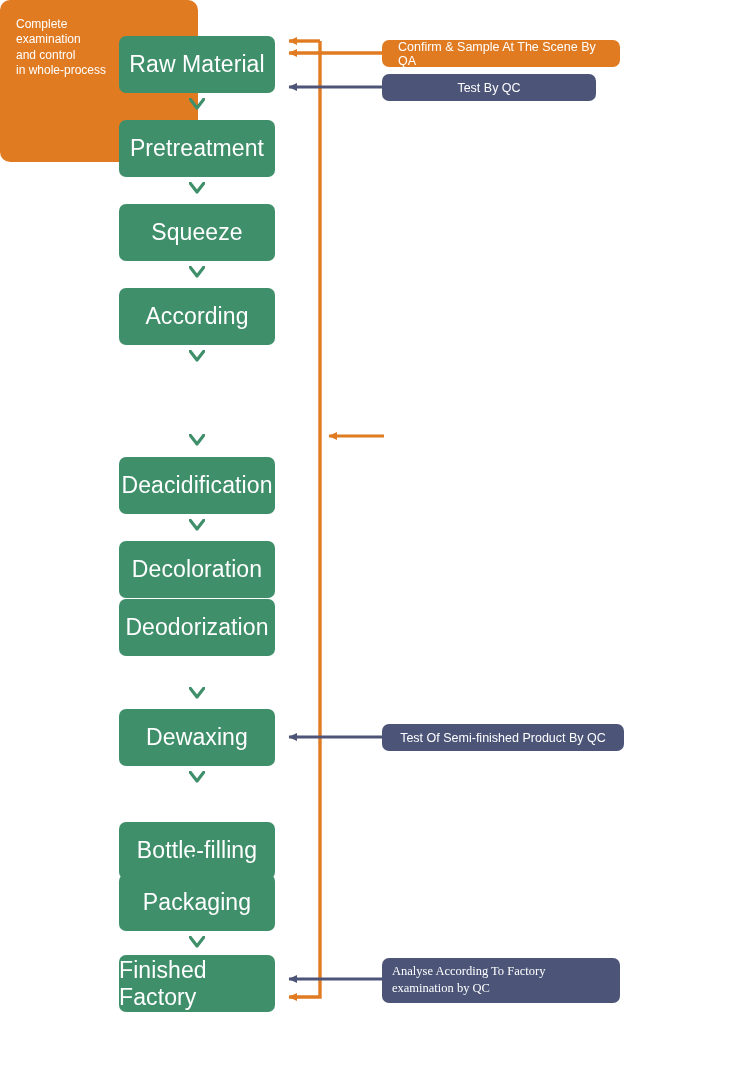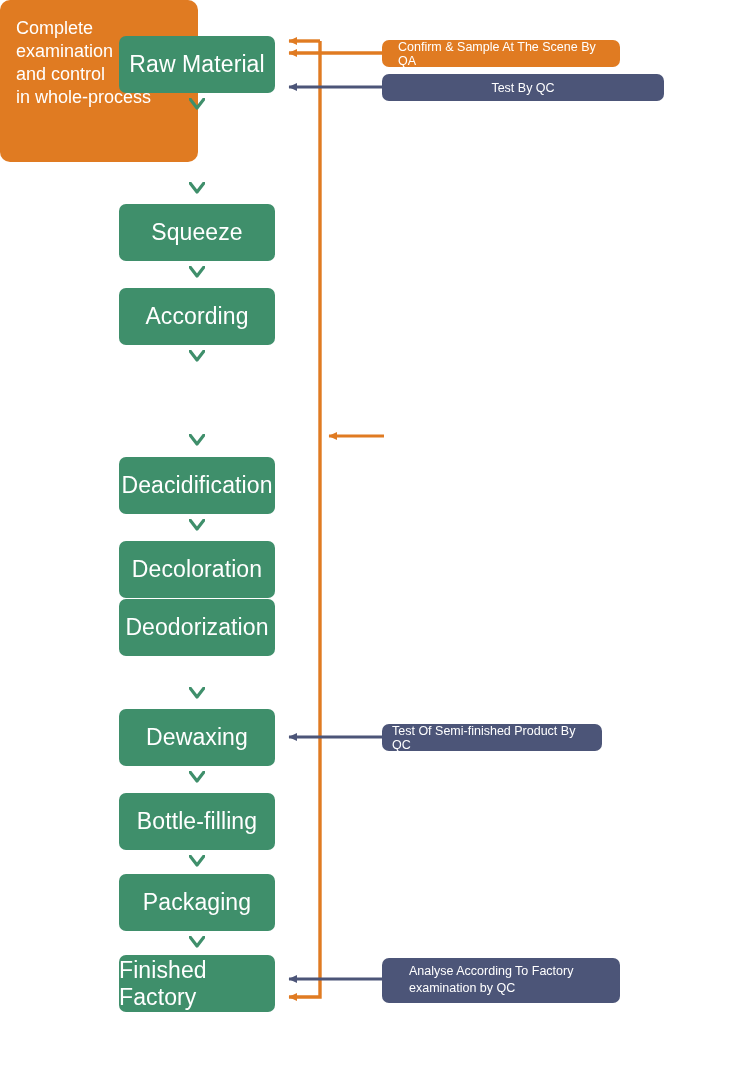--- a/index.html
+++ b/index.html
@@ -67,21 +67,21 @@
   .big-note {
     left: 384px;
     top: 358px;
     width: 198px;
     height: 162px;
     background: #e07b22;
     border-radius: 10px;
     display: block;
     padding: 17px 0 0 16px;
     box-sizing: border-box;
-    font-size: 18px;
+    font-size: 12px;
     line-height: 1.28;
     color: #ffffff;
   }
   .wrap-line { display: block; }
 </style>
 </head>
 <body>
 
 <div id="canvas">
 
@@ -113,20 +113,23 @@
 
   <div class="node process-node" style="top:36px">
     <span>Raw Material</span>
   </div>
   <div class="chevron" style="top:94px">
     <svg width="16" height="12" viewBox="0 0 16 12">
         <path d="M1,1 L8,10 L15,1" fill="none" stroke="#3f8f6b" stroke-width="3.2" stroke-linecap="round" stroke-linejoin="round"></path>
       </svg>
   </div>
 
+  <div class="node process-node" style="top:120px">
+    <span>Pretreatment</span>
+  </div>
   <div class="chevron" style="top:178px">
     <svg width="16" height="12" viewBox="0 0 16 12">
         <path d="M1,1 L8,10 L15,1" fill="none" stroke="#3f8f6b" stroke-width="3.2" stroke-linecap="round" stroke-linejoin="round"></path>
       </svg>
   </div>
 
   <div class="node process-node" style="top:204px">
     <span>Squeeze</span>
   </div>
   <div class="chevron" style="top:262px">
@@ -179,21 +182,21 @@
 
   <div class="node process-node" style="top:709px">
     <span>Dewaxing</span>
   </div>
   <div class="chevron" style="top:767px">
     <svg width="16" height="12" viewBox="0 0 16 12">
         <path d="M1,1 L8,10 L15,1" fill="none" stroke="#3f8f6b" stroke-width="3.2" stroke-linecap="round" stroke-linejoin="round"></path>
       </svg>
   </div>
 
-  <div class="node process-node" style="top:793px">
+  <div class="node process-node" style="top:822px">
     <span>Bottle-filling</span>
   </div>
   <div class="chevron" style="top:851px">
     <svg width="16" height="12" viewBox="0 0 16 12">
         <path d="M1,1 L8,10 L15,1" fill="none" stroke="#3f8f6b" stroke-width="3.2" stroke-linecap="round" stroke-linejoin="round"></path>
       </svg>
   </div>
 
   <div class="node process-node" style="top:874px">
     <span>Packaging</span>
@@ -205,33 +208,33 @@
   </div>
 
   <div class="node process-node" style="top:955px">
     <span>Finished Factory</span>
   </div>
 
   <div class="node note-node note-orange" style="left:382px; top:40px; width:238px; height:27px;">
     <span>Confirm &amp; Sample At The Scene By QA</span>
   </div>
 
-  <div class="node note-node note-navy" style="left:382px; top:74px; width:282px; height:27px;">
+  <div class="node note-node note-navy" style="left:382px; top:74px; width:214px; height:27px;">
     <span>Test By QC</span>
   </div>
 
   <div class="big-note">
     <span class="wrap-line">Complete</span>
     <span class="wrap-line">examination</span>
     <span class="wrap-line">and control</span>
     <span class="wrap-line">in whole-process</span>
   </div>
 
-  <div class="node note-node note-navy" style="left:382px; top:724px; width:220px; height:27px;">
+  <div class="node note-node note-navy" style="left:382px; top:724px; width:242px; height:27px;">
     <span>Test Of Semi-finished Product By QC</span>
   </div>
 
-  <div class="node note-node note-navy note-left" style="left:382px; top:958px; width:238px; height:45px; display:block; padding:5px 27px; box-sizing:border-box; line-height:1.34;">
+  <div class="node note-node note-navy note-left" style="left:382px; top:958px; width:238px; height:45px; display:block; padding:5px 10px; box-sizing:border-box; line-height:1.34;font-family:Liberation Serif, serif;">
     <span class="wrap-line">Analyse According To Factory</span>
     <span class="wrap-line">examination by QC</span>
   </div>
 
 </div>
 
 </body></html>

